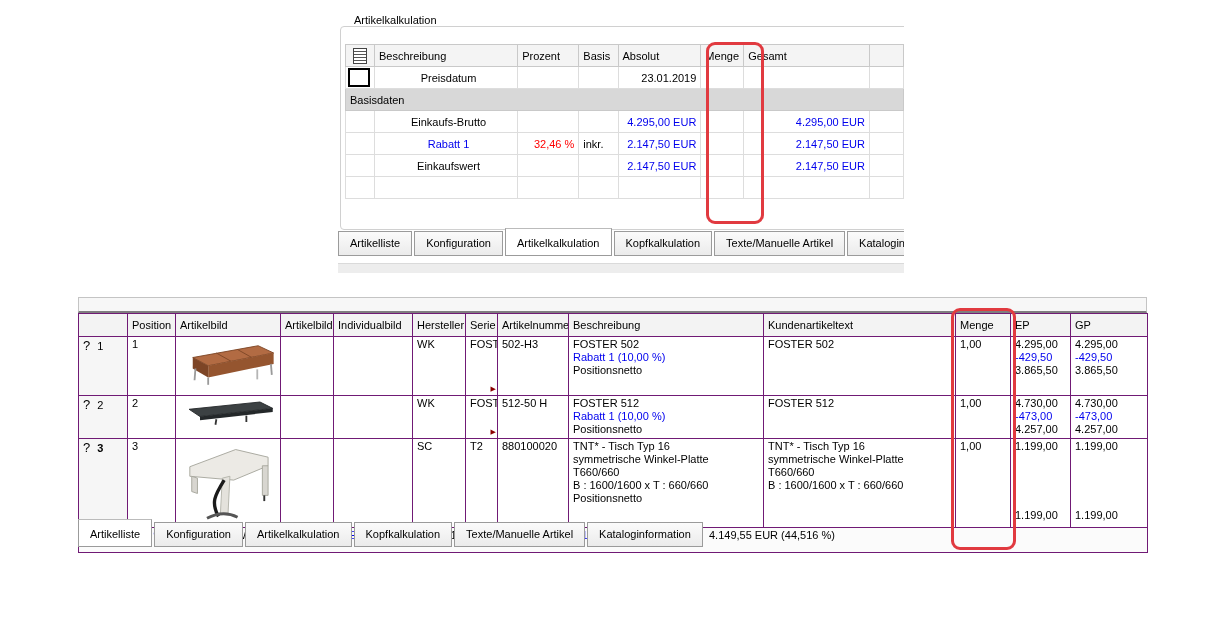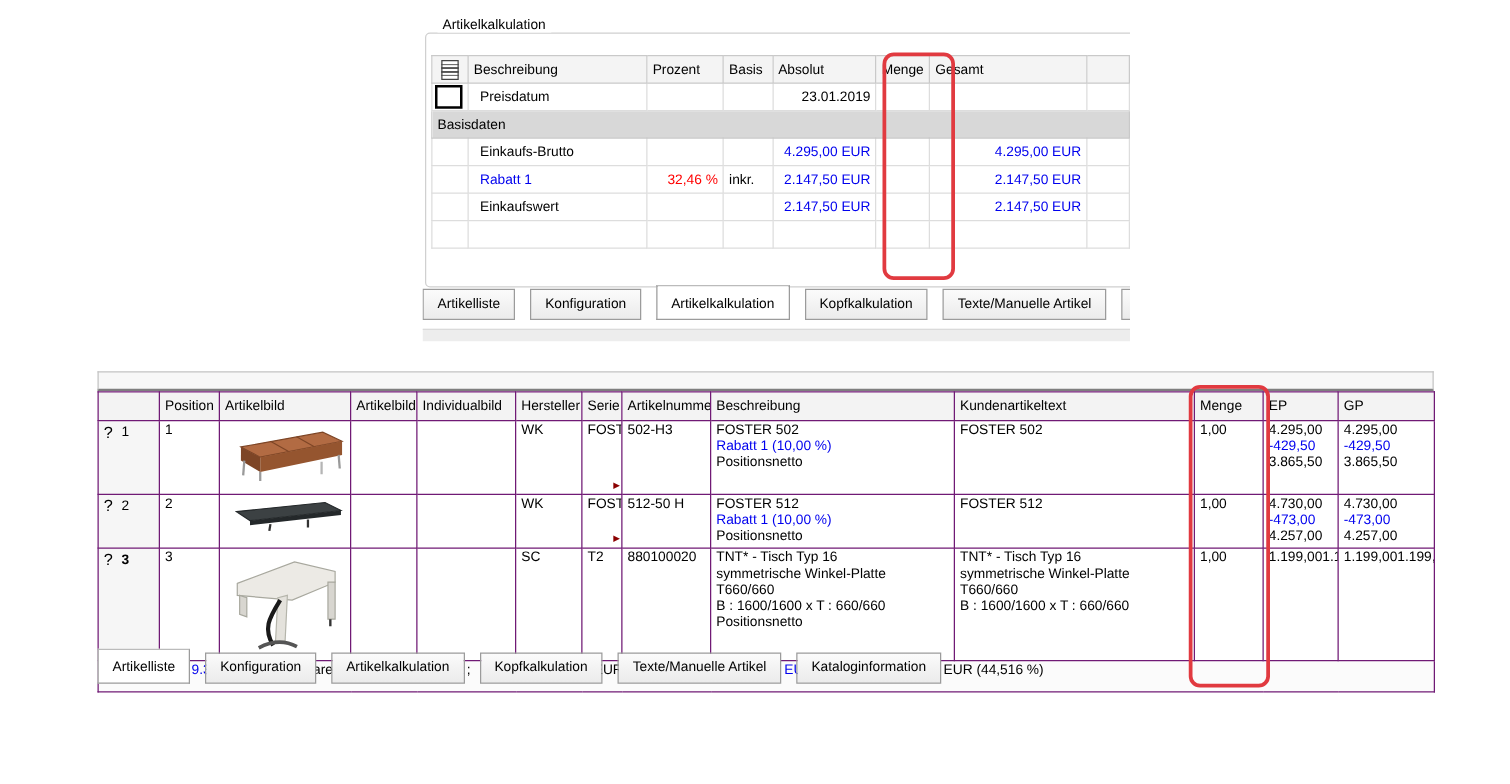--- a/index.html
+++ b/index.html
@@ -16,48 +16,48 @@
   #top-panel{position:absolute;left:338px;top:12px;width:566px;height:262px;overflow:hidden;}
   .groupbox{position:absolute;left:2px;top:14px;width:680px;height:202px;
             border:1px solid #d0d0d0;border-radius:4px;background:#fff;}
   .groupbox-title{position:absolute;left:12px;top:2px;background:#fff;padding:0 4px;z-index:2;}
 
   table.tt{position:absolute;left:7px;top:32px;border-collapse:collapse;table-layout:fixed;
            background:#fff;border:1px solid #9a9a9a;z-index:1;}
   table.tt td{border:1px solid #ddd;height:21px;padding:0 4px;overflow:hidden;white-space:nowrap;vertical-align:middle;}
   table.tt tr.hd td{background:#f4f4f4;border-color:#c9c9c9;}
   table.tt tr.section td{background:#d8d8d8;font-weight:normal;border-color:#c9c9c9;}
-  .desc-pad{padding-left:9px !important;}
+  .desc-pad{padding-left:9px !important;text-align:center;}
 
   .list-icon{width:12px;height:14px;border:1px solid #444;background:
      repeating-linear-gradient(#fff 0 2px,#555 2px 3px);margin:0 auto;}
   .color-swatch{width:18px;height:15px;border:2px solid #000;background:#fff;margin-left:-2px;}
 
   .tabbar{position:absolute;left:0;top:219px;display:flex;align-items:flex-end;white-space:nowrap;z-index:1;}
   .tab{border:1px solid #9b9b9b;background:linear-gradient(#fbfbfb,#ebebeb);
-       padding:4px 11px 5px;margin-right:12px;height:14px;line-height:14px;}
+       padding:4px 11px 5px;margin-right:2px;height:14px;line-height:14px;}
   .tab.active{background:#fff;padding-top:7px;margin-top:-3px;border-top-color:#bbb;position:relative;z-index:3;}
   .underbar{position:absolute;left:0;top:251px;width:566px;height:9px;background:#ededed;border-top:1px solid #dadada;}
 
   
   #article-panel{position:absolute;left:78px;top:297px;width:1069px;}
   .topstrip{height:13px;background:#f7f7f7;border:1px solid #c4c4c4;border-bottom:2px solid #7e7e7e;}
   table.grid{border-collapse:collapse;table-layout:fixed;width:1069px;border:1px solid #8c8c8c;background:#fff;}
   table.grid th,table.grid td{border:1px solid #701a75;padding:1px 4px;vertical-align:top;
        overflow:hidden;text-align:left;font-weight:normal;}
   table.grid th{background:#f3f3f3;height:20px;white-space:nowrap;vertical-align:middle;}
   th.kbold{font-weight:bold;margin-top:40px;}
   td.selcell{background:#f6f6f6;vertical-align:middle;padding-left:10px;}
   .selwrap{display:flex;align-items:center;gap:7px;}
   .qmark{font-size:13px;}
   td.imgcell{text-align:center;vertical-align:middle;padding:1px;}
   .line{display:block;line-height:13px;white-space:nowrap;}
   td.menge-cell,td.money{text-align:right;}
   td.money .line{white-space:nowrap;}
-  .vsplit{display:flex;flex-direction:row;justify-content:space-between;height:82px;}
+  .vsplit{display:flex;flex-direction:column;justify-content:space-between;height:82px;}
   td.serie-cell{position:relative;}
   .detail-marker{position:absolute;right:1px;bottom:3px;font-size:7px;color:#8b0000;line-height:7px;}
   tr.prow1 td{height:56px;}
   tr.prow2 td{height:40px;}
   tr.prow3 td{height:86px;}
   td.sumcell{height:22px;vertical-align:middle;background:#fbfbfb;padding-left:50px;white-space:nowrap;}
   .sumseg{margin-right:6px;}
   .sumsep{margin:0 10px 0 2px;}
 
   .tabbar2{display:flex;align-items:flex-end;margin-top:6px;margin-left:0;}

